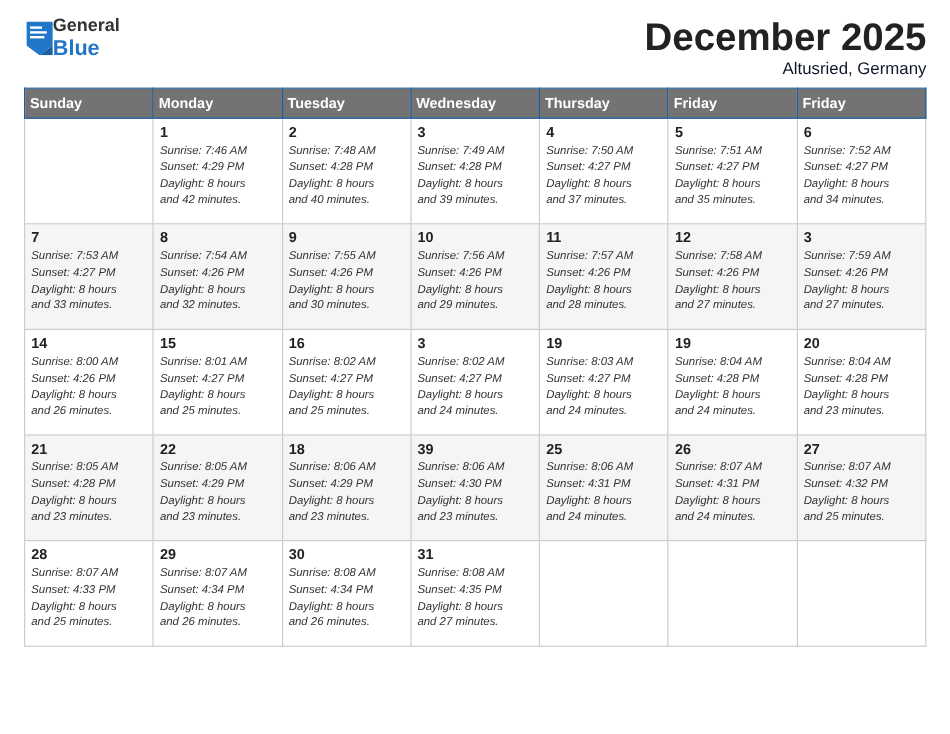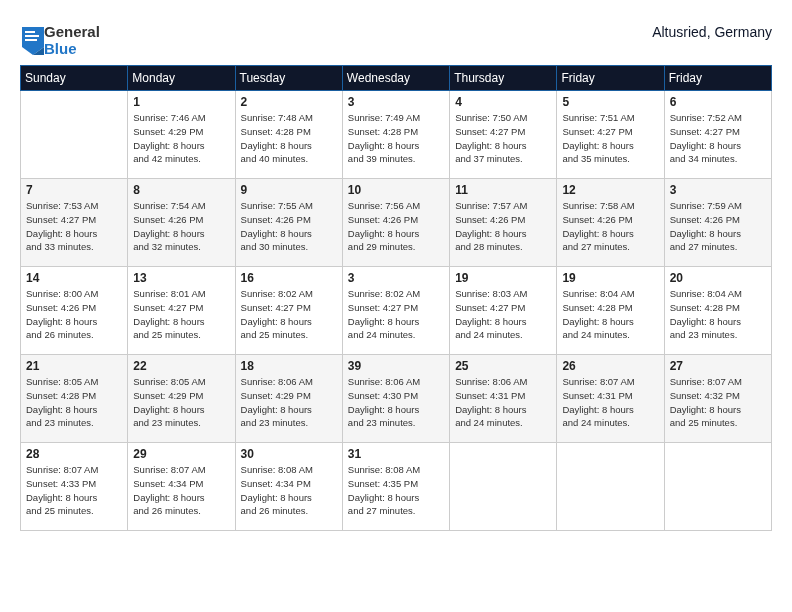--- a/index.html
+++ b/index.html
@@ -6,21 +6,21 @@
     body {
       font-family: Arial, sans-serif;
       background: #fff;
       width: 792px;
       height: 612px;
       overflow: hidden;
     }
     .page {
       width: 792px;
       height: 530px;
-      padding: 24px 20px 10px 20px;
+      padding: 14px 20px 10px 20px;
       display: flex;
       flex-direction: column;
     }
     .header {
       display: flex;
       justify-content: space-between;
       align-items: flex-start;
       margin-bottom: 8px;
     }
     .logo {
@@ -32,21 +32,21 @@
       display: flex;
       flex-direction: column;
       line-height: 1.1;
     }
     .logo-general {
       font-size: 15px;
       font-weight: bold;
       color: #333;
     }
     .logo-blue {
-      font-size: 15px;
+      font-size: 18px;
       font-weight: bold;
       color: #2176c7;
     }
     .logo-icon {
       width: 22px;
       height: 28px;
       margin-left: 2px;
     }
     .title-area {
       text-align: right;
@@ -62,24 +62,24 @@
       color: #0f172a;
     }
     .calendar {
       flex: 1;
       border: 1px solid #ccc;
       border-collapse: collapse;
       width: 100%;
       table-layout: fixed;
     }
     .calendar th {
-      background-color: #0f172a;
+      background-color: #737373;
       color: #fff;
       font-size: 12px;
-      font-weight: normal;
+      font-weight: bold;
       padding: 5px 4px;
       text-align: left;
       border: 1px solid #1a5fa0;
     }
     .calendar td {
       vertical-align: top;
       border: 1px solid #ccc;
       padding: 4px 5px;
       font-size: 10px;
       color: #333;
@@ -93,20 +93,21 @@
       font-size: 12px;
       font-weight: bold;
       color: #222;
       display: block;
       margin-bottom: 2px;
     }
     .day-info {
       font-size: 9.5px;
       line-height: 1.45;
       color: #333;
+      font-style: italic;
     }
     .empty-cell {
       background: #f9f9f9;
     }
   </style>
 </head>
 <body>
 
 <div class="page">
   <div class="header">
@@ -117,20 +118,21 @@
         <rect x="3" y="4" width="10" height="2" fill="white"></rect>
         <rect x="3" y="8" width="14" height="2" fill="white"></rect>
         <rect x="3" y="12" width="12" height="2" fill="white"></rect>
       </svg>
       <div class="logo-text">
         <span class="logo-general">General</span>
         <span class="logo-blue">Blue</span>
       </div>
     </div>
     <div class="title-area">
+      <div class="month-title">December 2025</div>
       <div class="subtitle">Altusried, Germany</div>
     </div>
   </div>
   <table class="calendar">
     <thead>
       <tr>
         <th>Sunday</th>
         <th>Monday</th>
         <th>Tuesday</th>
         <th>Wednesday</th>
@@ -196,21 +198,21 @@
             <span class="day-num">3</span>
             <div class="day-info">Sunrise: 7:59 AM<br>Sunset: 4:26 PM<br>Daylight: 8 hours<br>and 27 minutes.</div>
           </td>
         </tr>
         <tr>
           <td>
             <span class="day-num">14</span>
             <div class="day-info">Sunrise: 8:00 AM<br>Sunset: 4:26 PM<br>Daylight: 8 hours<br>and 26 minutes.</div>
           </td>
           <td>
-            <span class="day-num">13</span>
+            <span class="day-num">15</span>
             <div class="day-info">Sunrise: 8:01 AM<br>Sunset: 4:27 PM<br>Daylight: 8 hours<br>and 25 minutes.</div>
           </td>
           <td>
             <span class="day-num">16</span>
             <div class="day-info">Sunrise: 8:02 AM<br>Sunset: 4:27 PM<br>Daylight: 8 hours<br>and 25 minutes.</div>
           </td>
           <td>
             <span class="day-num">3</span>
             <div class="day-info">Sunrise: 8:02 AM<br>Sunset: 4:27 PM<br>Daylight: 8 hours<br>and 24 minutes.</div>
           </td>

